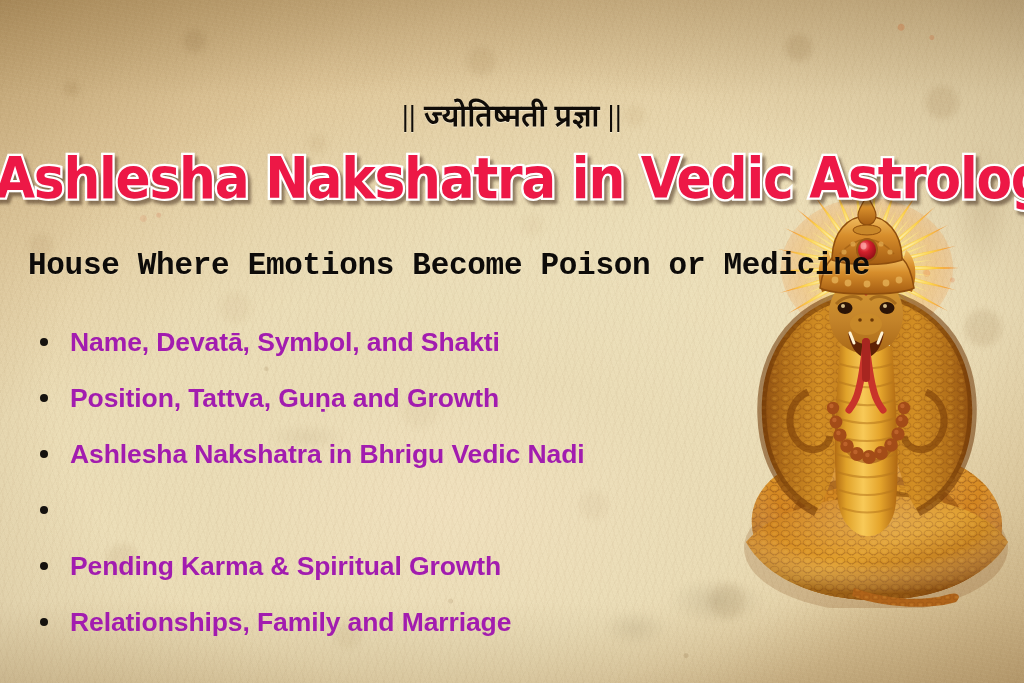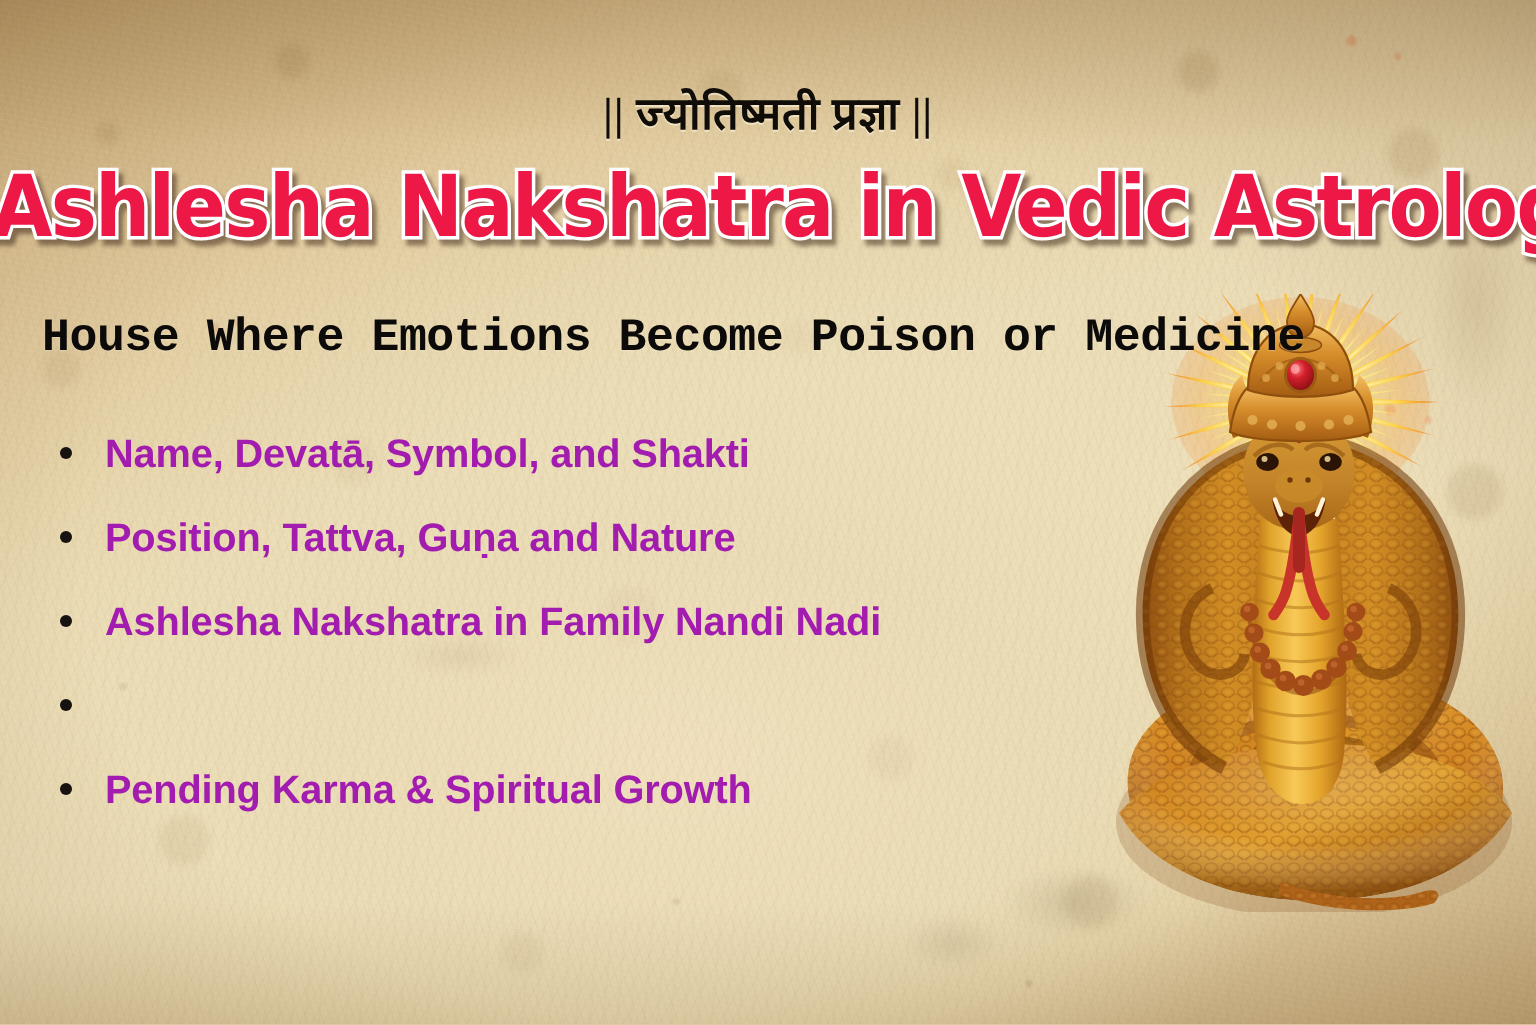--- a/index.html
+++ b/index.html
@@ -87,21 +87,21 @@
     opacity:.34;
     background-image:
       radial-gradient(ellipse 70px 34px at 70% 88%, rgba(118,102,72,.55), rgba(0,0,0,0) 70%),
       radial-gradient(ellipse 46px 26px at 62% 92%, rgba(120,104,74,.4), rgba(0,0,0,0) 70%),
       radial-gradient(ellipse 58px 20px at 30% 64%, rgba(132,106,68,.3), rgba(0,0,0,0) 72%),
       radial-gradient(ellipse 40px 90px at 96% 30%, rgba(128,98,58,.38), rgba(0,0,0,0) 74%);
     filter: blur(2px);
   }
 
   
-  .content { position:absolute; inset:0; }
+  .content { position:absolute; inset:0;margin-top:40px; }
 
   .sanskrit {
     position:absolute; top:54px; left:0; width:1024px;
     text-align:center;
     font-family:"Liberation Serif", serif;
     font-size:30px; font-weight:700;
     color:#100c08;
     letter-spacing:.5px;
     text-shadow:0 1px 0 rgba(255,248,228,.55);
   }
@@ -465,29 +465,33 @@
 
     <div class="subtitle">House Where Emotions Become Poison or Medicine</div>
 
     <ul class="bullets">
       <li>
         <span class="dot"></span>
         <span>Name, Devatā, Symbol, and Shakti</span>
       </li>
       <li>
         <span class="dot"></span>
-        <span>Position, Tattva, Guṇa and Nature</span>
-      </li>
-      <li>
-        <span class="dot"></span>
-        <span>Ashlesha Nakshatra in Family Nandi Nadi</span>
+        <span>Position, Tattva, Guṇa and Growth</span>
+      </li>
+      <li>
+        <span class="dot"></span>
+        <span>Ashlesha Nakshatra in Bhrigu Vedic Nadi</span>
       </li>
       <li>
         <span class="dot"></span>
       </li>
       <li>
         <span class="dot"></span>
         <span>Pending Karma &amp; Spiritual Growth</span>
+      </li>
+      <li>
+        <span class="dot"></span>
+        <span>Relationships, Family and Marriage</span>
       </li>
     </ul>
 
   </div>
 </div>
 
 </body></html>

